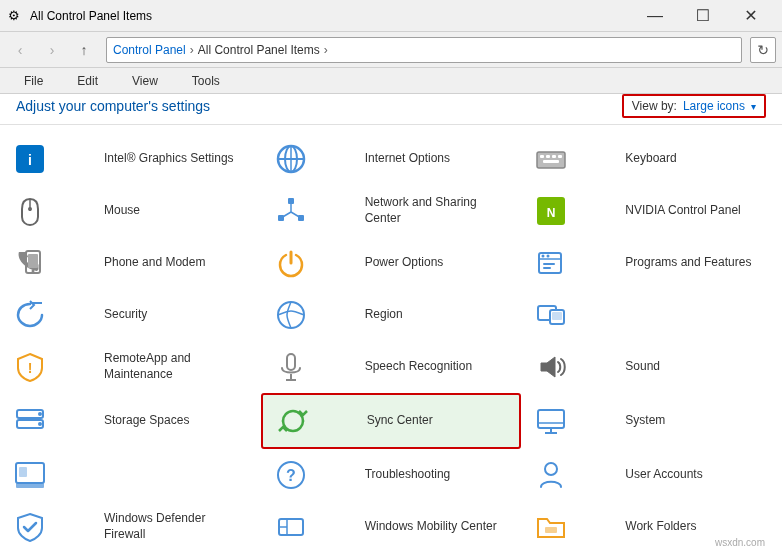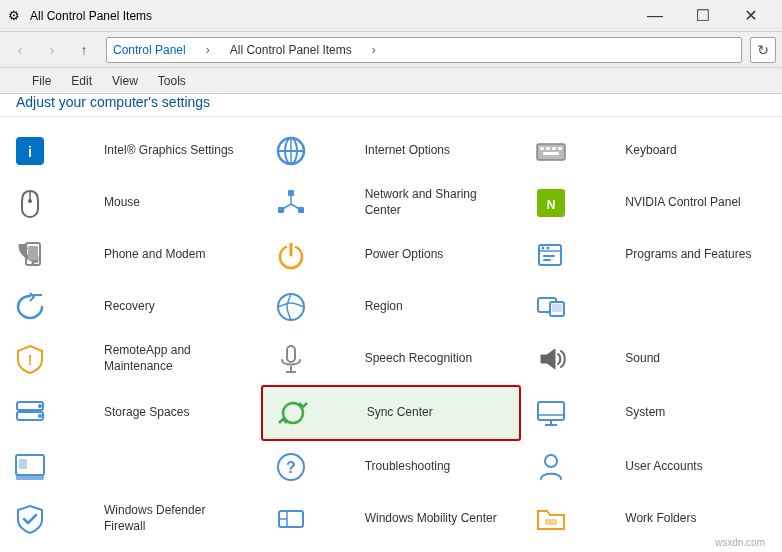--- a/index.html
+++ b/index.html
@@ -38,21 +38,21 @@
       width: 28px; height: 28px; border: 1px solid transparent; background: transparent;
       cursor: pointer; border-radius: 3px; font-size: 14px; color: #555;
       display: flex; align-items: center; justify-content: center;
     }
     .nav-btn.disabled { color: #aaa; cursor: default; }
     .address-bar {
       flex: 1; height: 26px; border: 1px solid #a0a0a0; background: white;
       display: flex; align-items: center; padding: 0 6px; border-radius: 2px;
       font-size: 12px; color: #333; margin: 0 4px;
     }
-    .address-breadcrumb { display: flex; align-items: center; gap: 18px; font-size: 12px; }
+    .address-breadcrumb { display: flex; align-items: center; gap: 2px; font-size: 12px; }
     .address-sep { color: #666; margin: 0 2px; }
     .address-part { color: #0066cc; cursor: pointer; }
     .address-last { color: #333; }
     .refresh-btn {
       width: 26px; height: 26px; border: 1px solid #a0a0a0; background: white;
       cursor: pointer; border-radius: 2px; font-size: 14px; color: #555;
       display: flex; align-items: center; justify-content: center;
     }
     .search-box {
       width: 200px; height: 26px; border: 1px solid #a0a0a0; background: white;
@@ -67,23 +67,23 @@
       cursor: pointer; display: flex; align-items: center; justify-content: center;
       color: #555;
     }
 
     
     .menu-bar {
       background: #f0f0f0;
       height: 26px;
       display: flex;
       align-items: center;
-      padding: 0 24px;
+      padding: 0 16px;
       border-bottom: 1px solid #d0d0d0;
-      gap: 4px;
+      gap: 18px;
     }
     .menu-item {
       padding: 2px 8px; font-size: 12px; color: #333; cursor: pointer;
       border-radius: 2px;
     }
 
     
     .content-area {
       background: white;
       flex: 1;
@@ -176,20 +176,25 @@
 <div class="menu-bar">
   <span class="menu-item">File</span>
   <span class="menu-item">Edit</span>
   <span class="menu-item">View</span>
   <span class="menu-item">Tools</span>
 </div>
 
 <div class="content-area">
   <div class="content-header">
     <span class="content-title">Adjust your computer's settings</span>
+    <div class="view-by">
+      <span class="view-by-label">View by:</span>
+      <span class="view-by-value">Large icons</span>
+      <span class="view-by-arrow">▾</span>
+    </div>
   </div>
 
   <div class="items-container">
     <div class="items-grid" id="items-grid">
 
     <div class="item">
           <div class="item-icon">
             <svg width="32" height="32" viewBox="0 0 32 32">
               <rect x="2" y="2" width="28" height="28" rx="4" fill="#0071c5"></rect>
               <text x="16" y="22" text-anchor="middle" fill="white" font-size="14" font-weight="bold">i</text>
@@ -287,21 +292,21 @@
           <span class="item-label">Programs and Features</span>
         </div>
         <div class="item">
           <div class="item-icon">
             <svg width="32" height="32" viewBox="0 0 32 32">
               <path d="M28 16 C28 22 22 27 16 27 C10 27 4 22 4 16 C4 10 9 5 16 5" fill="none" stroke="#4a90d9" stroke-width="2.5" stroke-linecap="round"></path>
               <polyline points="16,2 20,6 16,10" fill="none" stroke="#4a90d9" stroke-width="2"></polyline>
               <path d="M28 4 L16 4" stroke="#4a90d9" stroke-width="2"></path>
             </svg>
           </div>
-          <span class="item-label">Recovery</span>
+          <span class="item-label">Security</span>
         </div>
         <div class="item">
           <div class="item-icon">
             <svg width="32" height="32" viewBox="0 0 32 32">
               <circle cx="16" cy="16" r="13" fill="none" stroke="#4a90d9" stroke-width="2"></circle>
               <path d="M16 3 C14 8 12 12 12 16 C12 20 14 24 16 29" fill="none" stroke="#4a90d9" stroke-width="1.5"></path>
               <path d="M3 16 C8 14 12 12 16 12 C20 12 24 14 29 16" fill="none" stroke="#4a90d9" stroke-width="1.5"></path>
             </svg>
           </div>
           <span class="item-label">Region</span>

